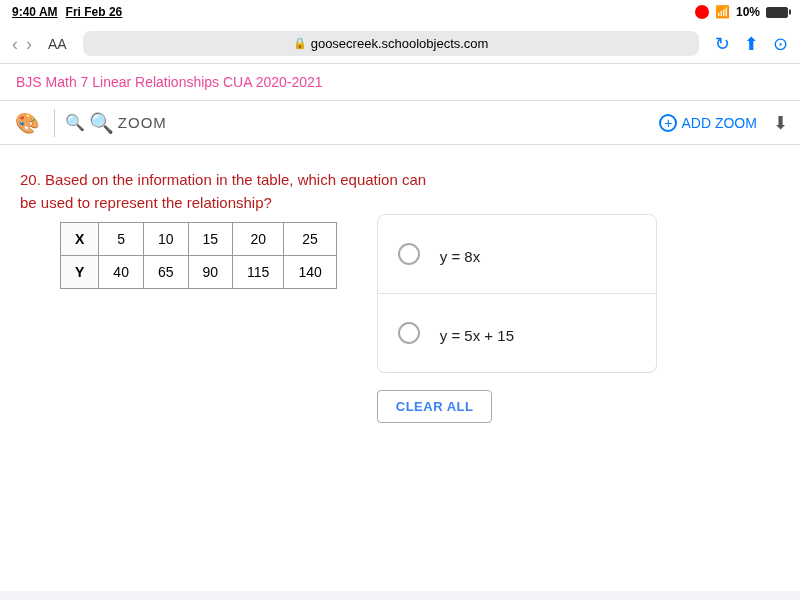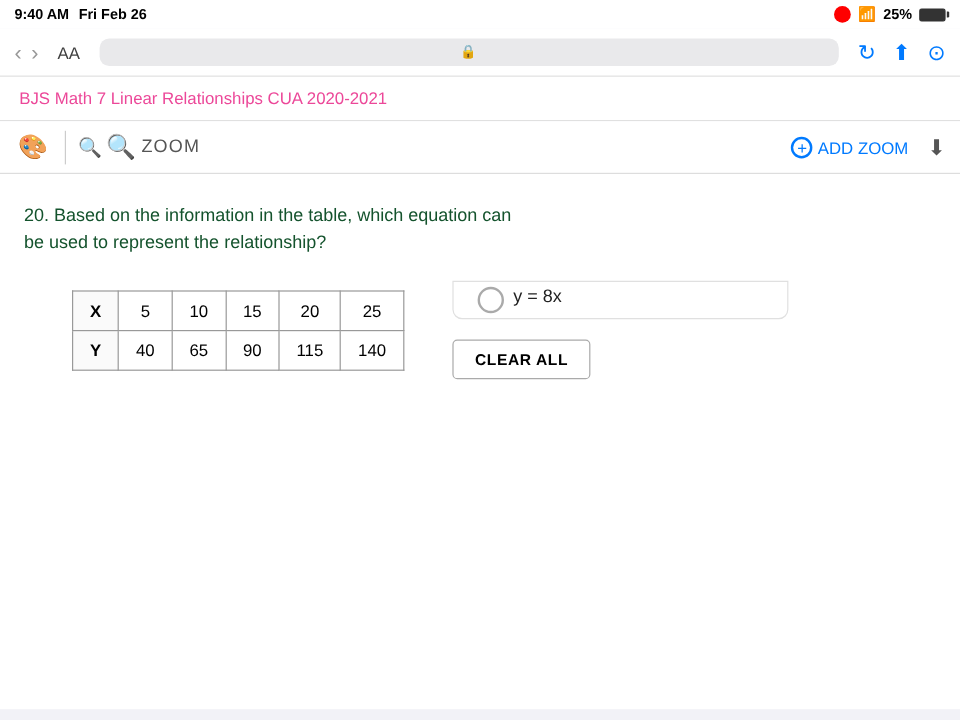--- a/index.html
+++ b/index.html
@@ -16,21 +16,21 @@
     .status-bar {
       background: #fff;
       display: flex;
       justify-content: space-between;
       align-items: center;
       padding: 4px 12px;
       font-size: 12px;
       font-weight: 600;
       height: 24px;
     }
-    .status-bar-left { display: flex; gap: 8px; align-items: center; }
+    .status-bar-left { display: flex; gap: 8px; align-items: center; text-decoration: underline; }
     .status-bar-right { display: flex; gap: 6px; align-items: center; }
     .battery-icon {
       display: inline-block;
       width: 22px;
       height: 11px;
       border: 1.5px solid #333;
       border-radius: 2px;
       position: relative;
       background: #333;
     }
@@ -180,23 +180,22 @@
     
     .main-content {
       background: #fff;
       padding: 24px 20px;
       height: calc(600px - 24px - 40px - 46px - 44px);
       overflow-y: auto;
     }
 
     .question-text {
       font-size: 15px;
-      color: #14532d;
+      color: #b91c1c;
       line-height: 1.5;
-      margin-bottom: 20px;
       max-width: 420px;
     }
 
     .content-row {
       display: flex;
       gap: 40px;
       align-items: flex-start;
     }
 
     
@@ -220,23 +219,23 @@
     
     .answer-options {
       display: flex;
       flex-direction: column;
       gap: 0;
       flex: 1;
       min-width: 280px;
     }
     .answer-option {
       display: flex;
-      align-items: flex-start;
-      gap: 8px;
-      padding: 4px 20px;
+      align-items: flex-end;
+      gap: 20px;
+      padding: 28px 20px;
       border: 1px solid #e0e0e0;
       background: #fff;
       cursor: pointer;
       font-size: 15px;
       color: #222;
       margin-bottom: -1px;
     }
     .answer-option:first-child {
       border-radius: 8px 8px 0 0;
     }
@@ -254,21 +253,21 @@
 
     
     .clear-all-btn {
       margin-top: 18px;
       padding: 8px 18px;
       border: 1.5px solid #aaa;
       background: #fff;
       border-radius: 4px;
       font-size: 13px;
       font-weight: 600;
-      color: #000000;
+      color: #3b82f6;
       cursor: pointer;
       letter-spacing: 0.5px;
     }
 
     .answer-section {
       display: flex;
       flex-direction: column;
       align-items: flex-start;
     }
   </style>
@@ -276,33 +275,34 @@
 <body>
 
 <div class="status-bar">
   <div class="status-bar-left">
     <span>9:40 AM</span>
     <span>Fri Feb 26</span>
   </div>
   <div class="status-bar-right">
     <div class="record-icon"></div>
     <span>📶</span>
-    <span>25%</span>
+    <span>10%</span>
     <div class="battery-icon"></div>
   </div>
 </div>
 
 <div class="browser-chrome">
   <div class="nav-buttons">
     <button class="nav-btn">‹</button>
     <button class="nav-btn">›</button>
   </div>
   <span class="aa-btn">AA</span>
   <div class="url-bar">
     <span class="lock-icon">🔒</span>
+    <span>goosecreek.schoolobjects.com</span>
   </div>
   <div class="browser-actions">
     <button class="browser-action-btn">↻</button>
     <button class="browser-action-btn">⬆</button>
     <button class="browser-action-btn">⊙</button>
   </div>
 </div>
 
 <div class="page-title-bar">
   <span>BJS Math 7 Linear Relationships CUA 2020-2021</span>
@@ -357,17 +357,21 @@
         </tr>
       </tbody>
     </table>
 
     <div class="answer-section">
       <div class="answer-options">
         <div class="answer-option">
           <div class="radio-circle"></div>
           <span>y = 8x</span>
         </div>
+        <div class="answer-option">
+          <div class="radio-circle"></div>
+          <span>y = 5x + 15</span>
+        </div>
       </div>
       <button class="clear-all-btn">CLEAR ALL</button>
     </div>
   </div>
 </div>
 
 </body></html>

